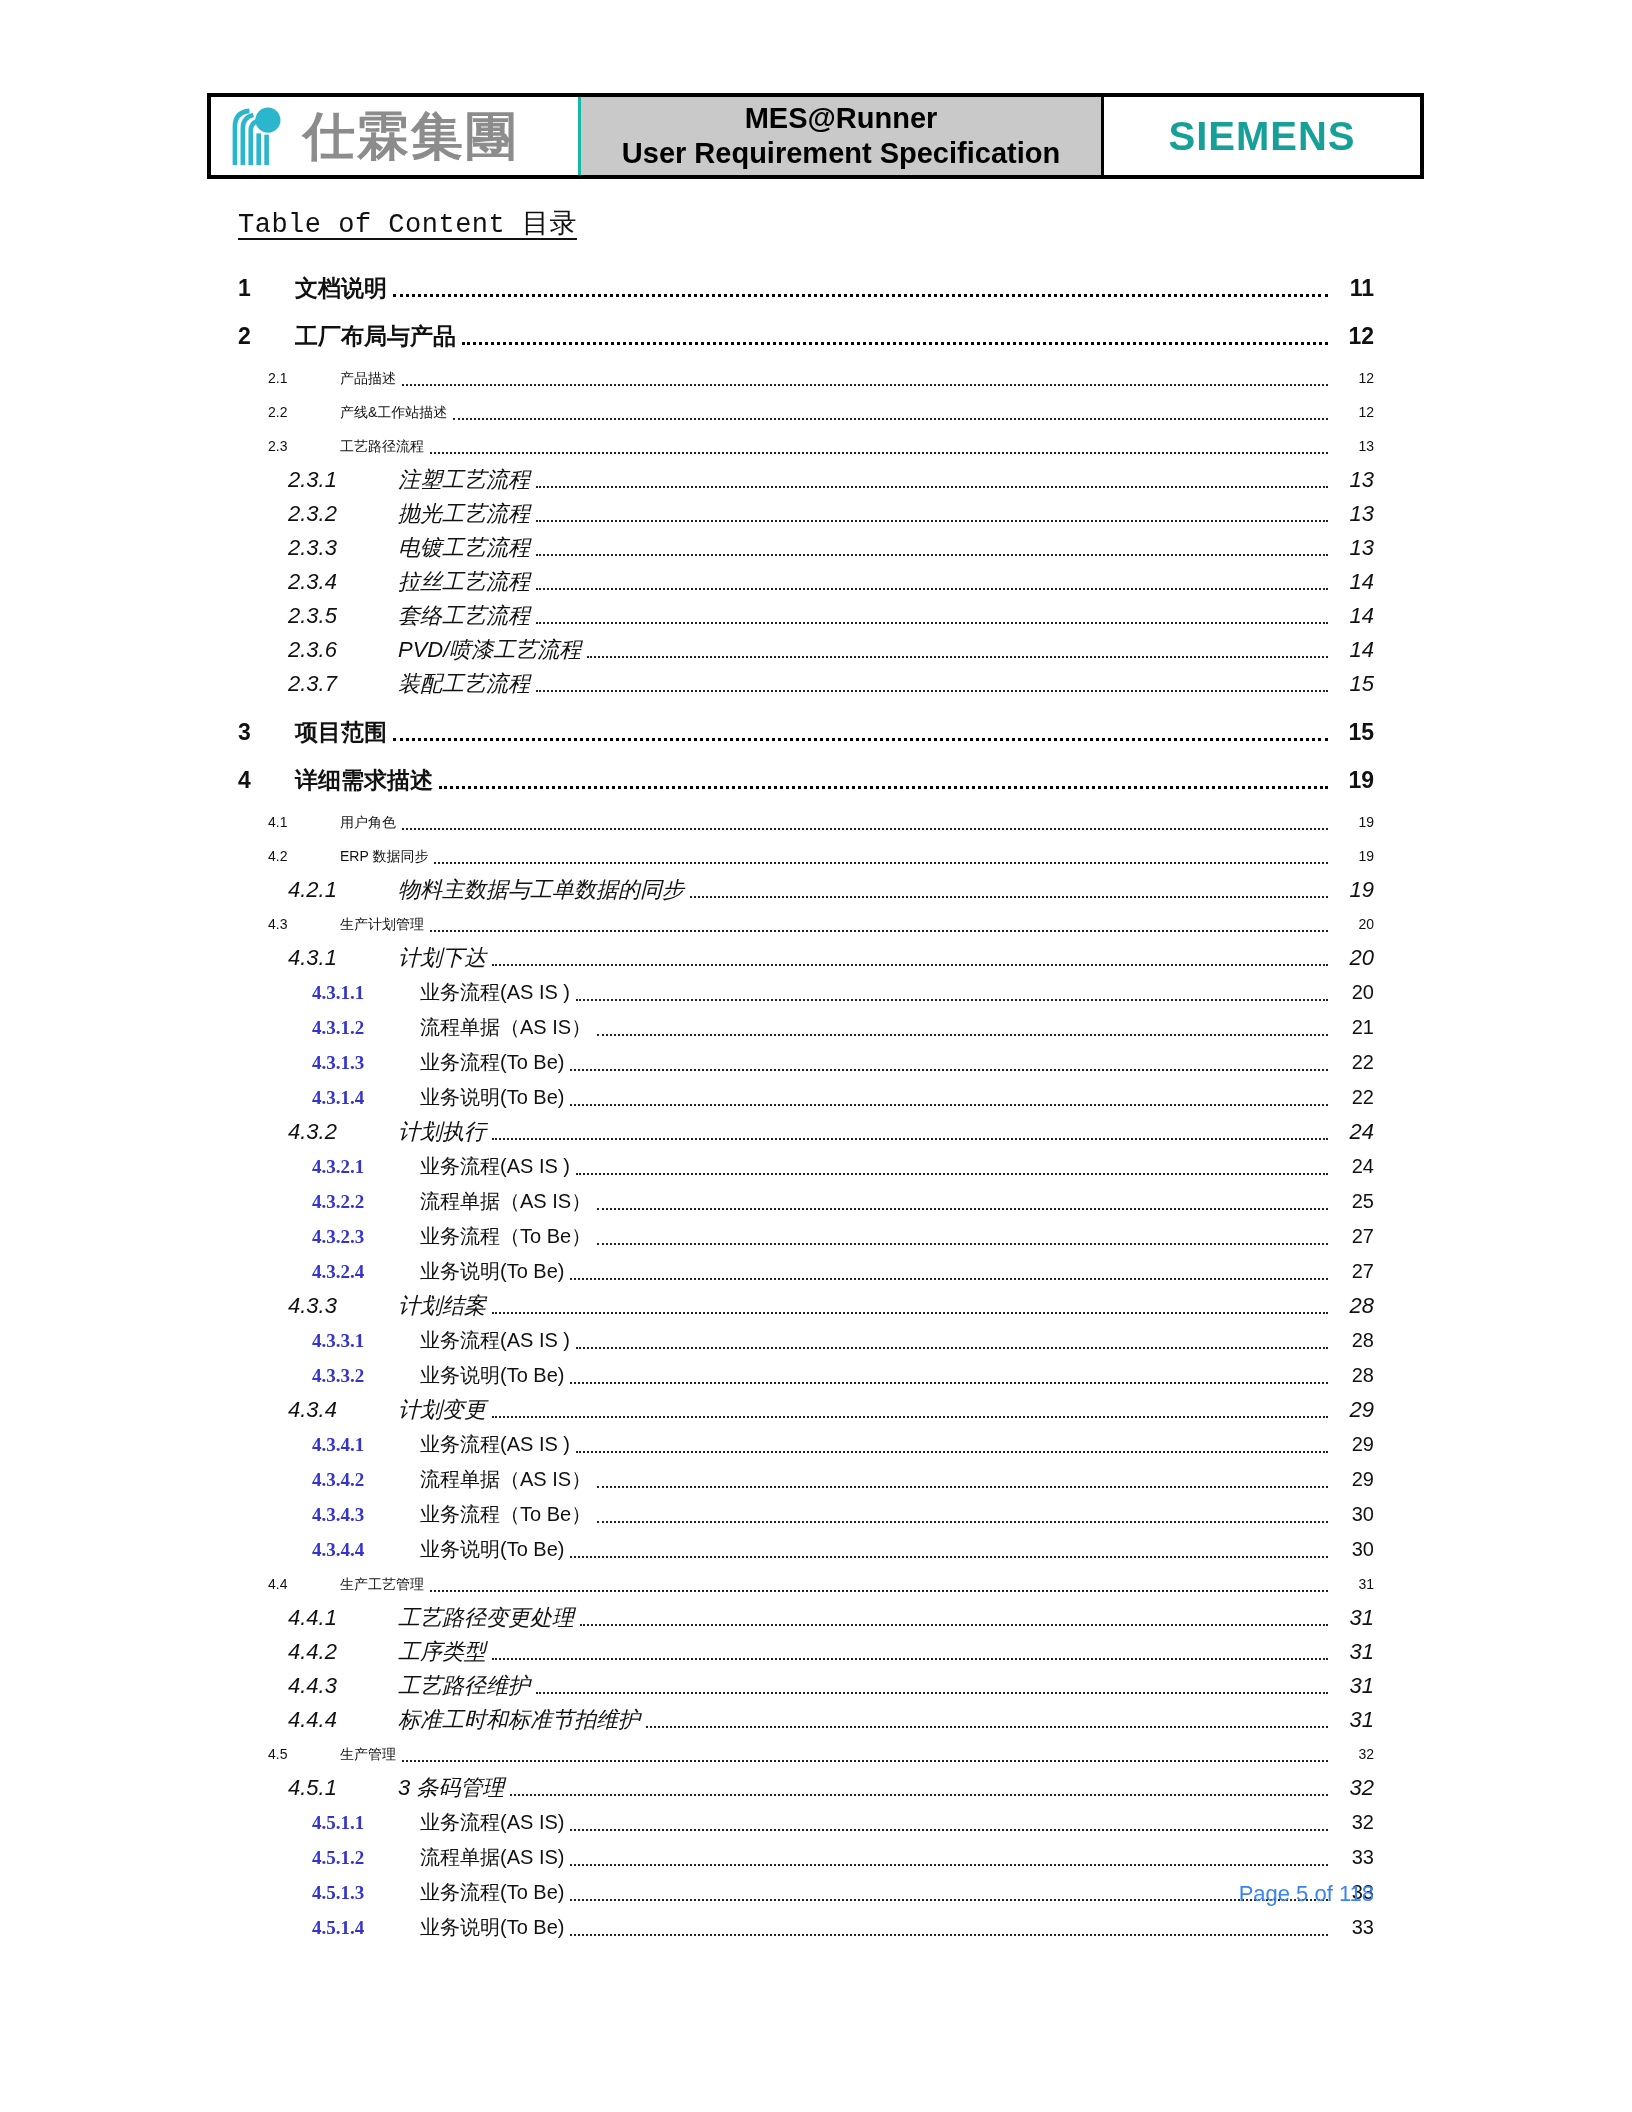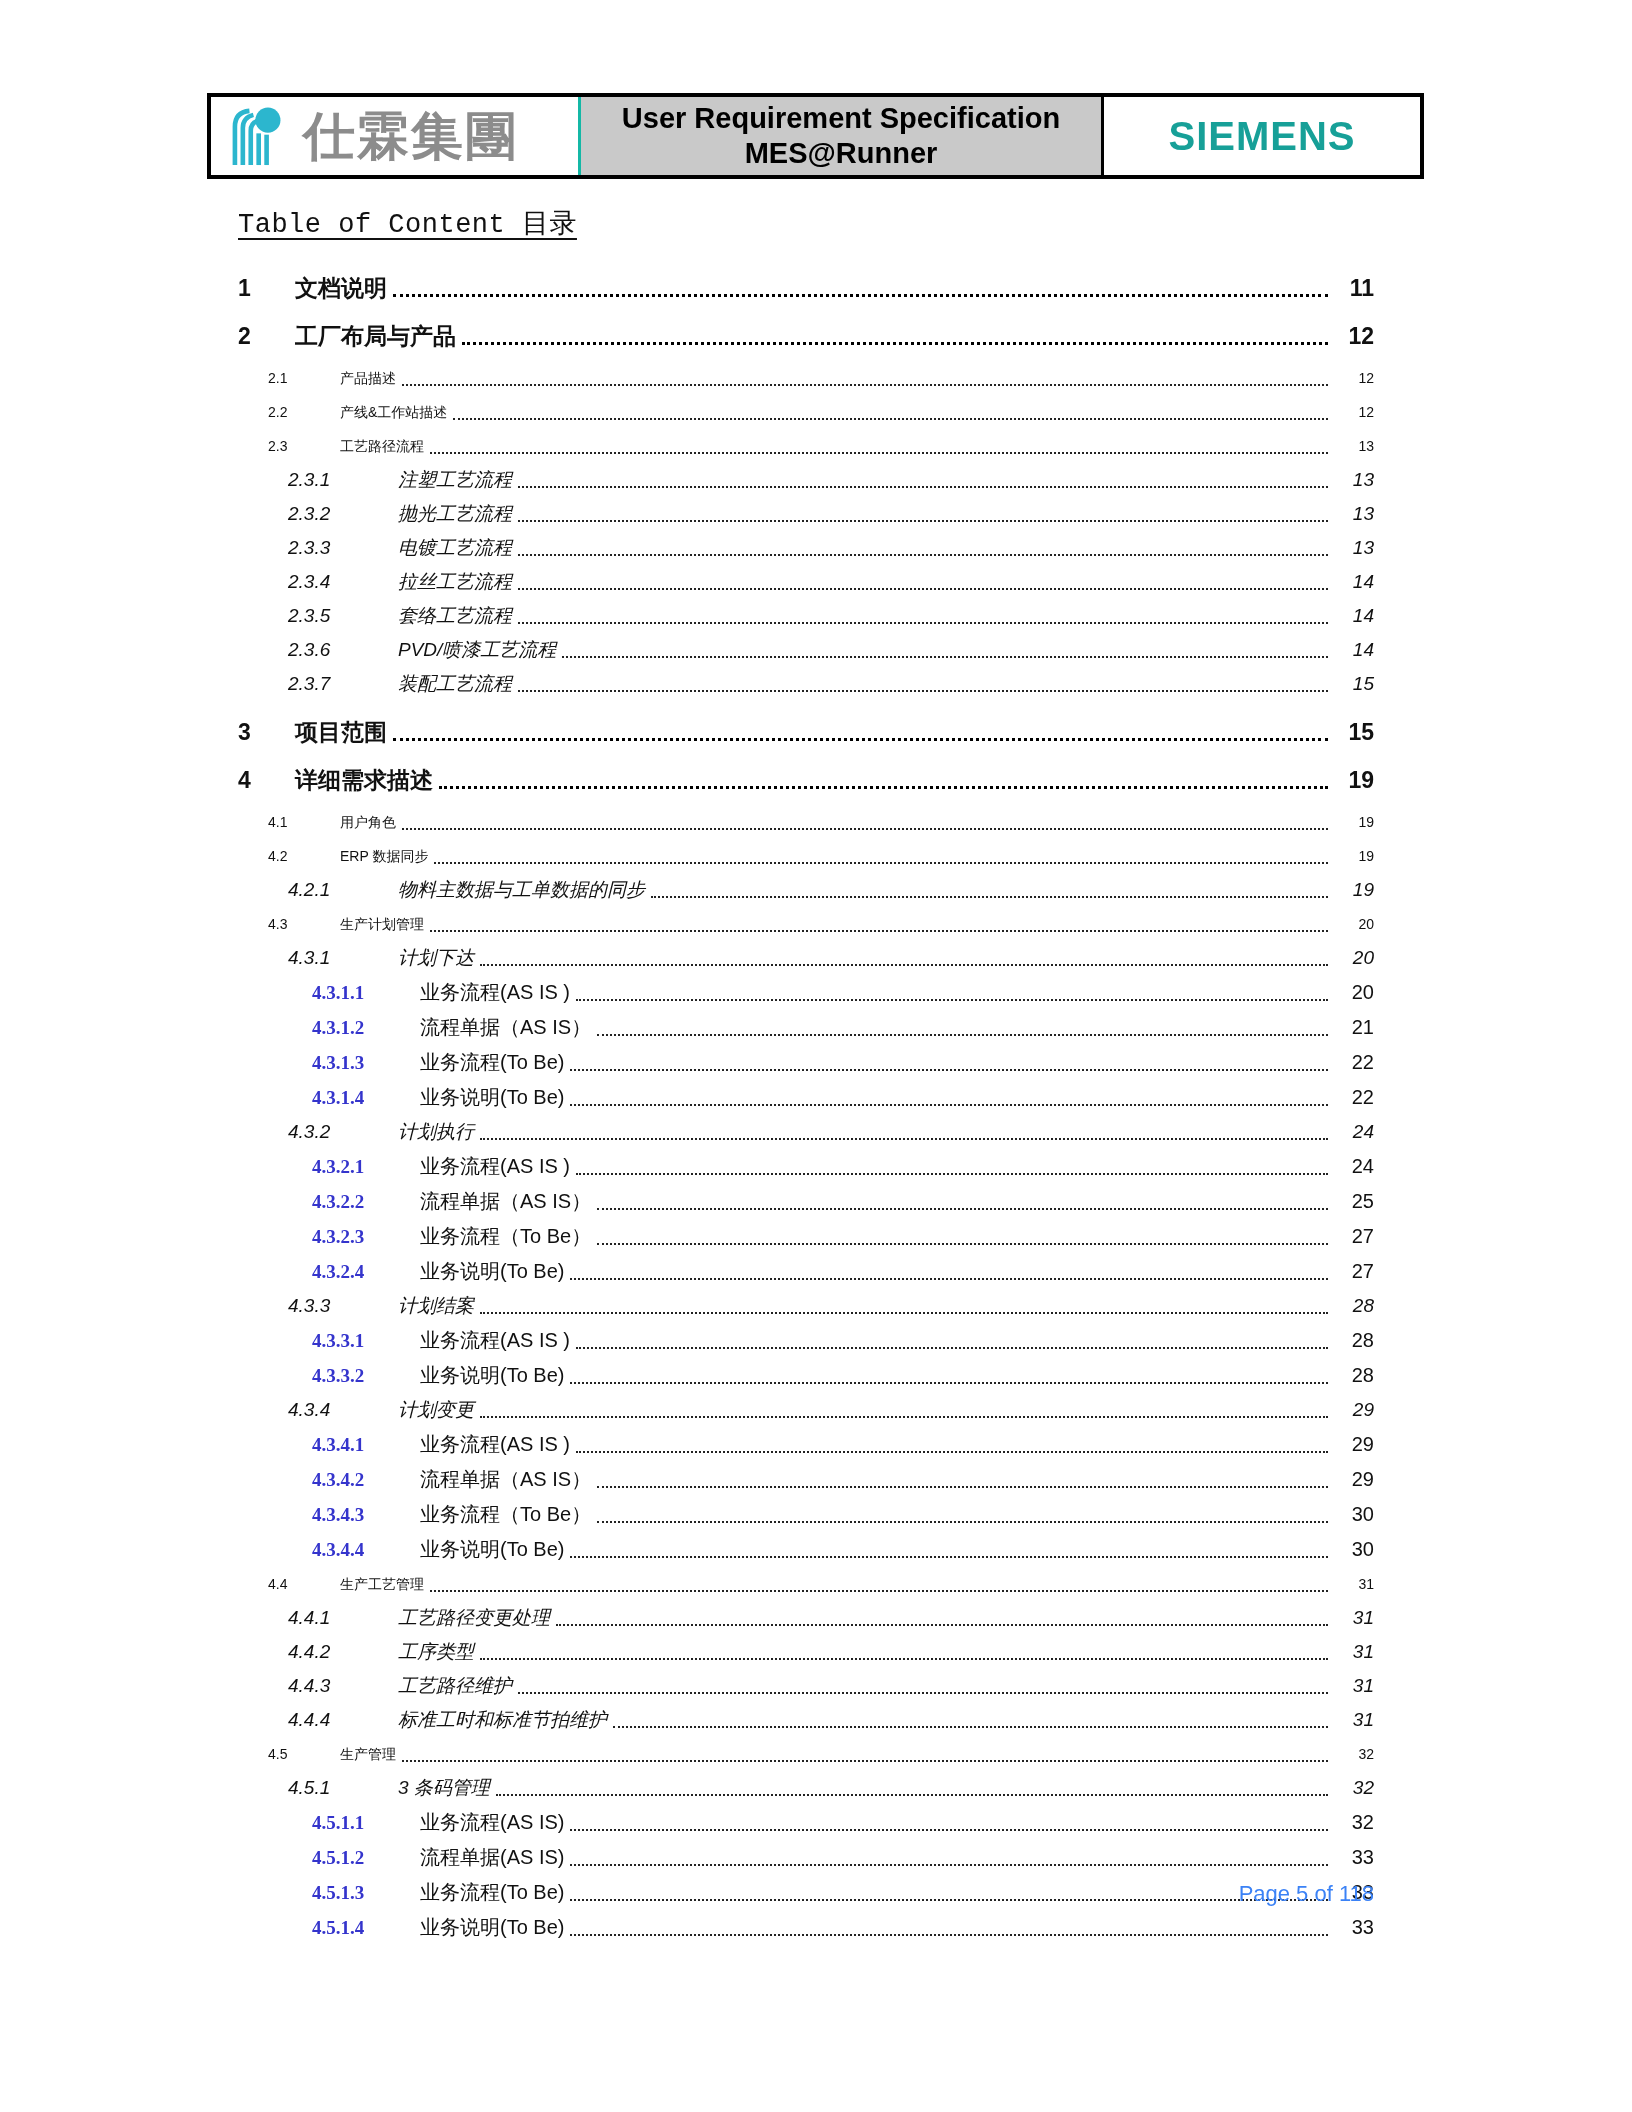--- a/index.html
+++ b/index.html
@@ -49,21 +49,21 @@
   .row{display:flex;align-items:flex-end;line-height:34px;cursor:default;}
   .num{flex:none;}
   .ttl{flex:none;white-space:nowrap;}
   .leader{flex:1 1 auto;border-bottom:2px dotted #222;margin:0 6px 9px 6px;min-width:20px;}
   .pg{flex:none;min-width:40px;text-align:right;}
   .l1{font-size:23px;font-weight:bold;margin:14px 0 8px 0;}
   .l1 .num{width:57px;}
   .l1 .leader{border-bottom:3px dotted #000;margin-bottom:8px;}
   .l2{font-size:14px;padding-left:30px;}
   .l2 .num{width:72px;}
-  .l3{font-size:19px;font-style:italic;padding-left:50px;}
+  .l3{font-size:22px;font-style:italic;padding-left:50px;}
   .l3 .num{width:110px;}
   .l4{font-size:20px;padding-left:74px;line-height:35px;}
   .l4 .num{width:108px;color:var(--blue,#3434cc);font-weight:600;font-size:19px;font-style:normal;font-family:Liberation Serif, serif;}
   
   .footer{
     position:absolute;right:258px;top:1881px;
     font-size:22px;color:#3b82f6;
   }
 </style>
 </head>
@@ -81,22 +81,22 @@
             <path d="M36,92 V40 Q36,28 47,25"></path>
             <path d="M48,92 V44"></path>
             <path d="M60,92 V46"></path>
           </g>
           <circle cx="62" cy="24" r="19" fill="#2cb6ce"></circle>
         </svg>
       </span>
       <span class="logo-text">仕霖集團</span>
     </div>
     <div class="hdr-mid-cell">
+      <div>MES@Runner</div>
       <div>User Requirement Specification</div>
-      <div>MES@Runner</div>
     </div>
     <div class="hdr-brand-cell">
       <span class="brand">SIEMENS</span>
     </div>
   </div>
 
   <div class="toc">
     <div class="toc-title">Table of Content 目录</div>
     <div>
         <div class="row l1">

